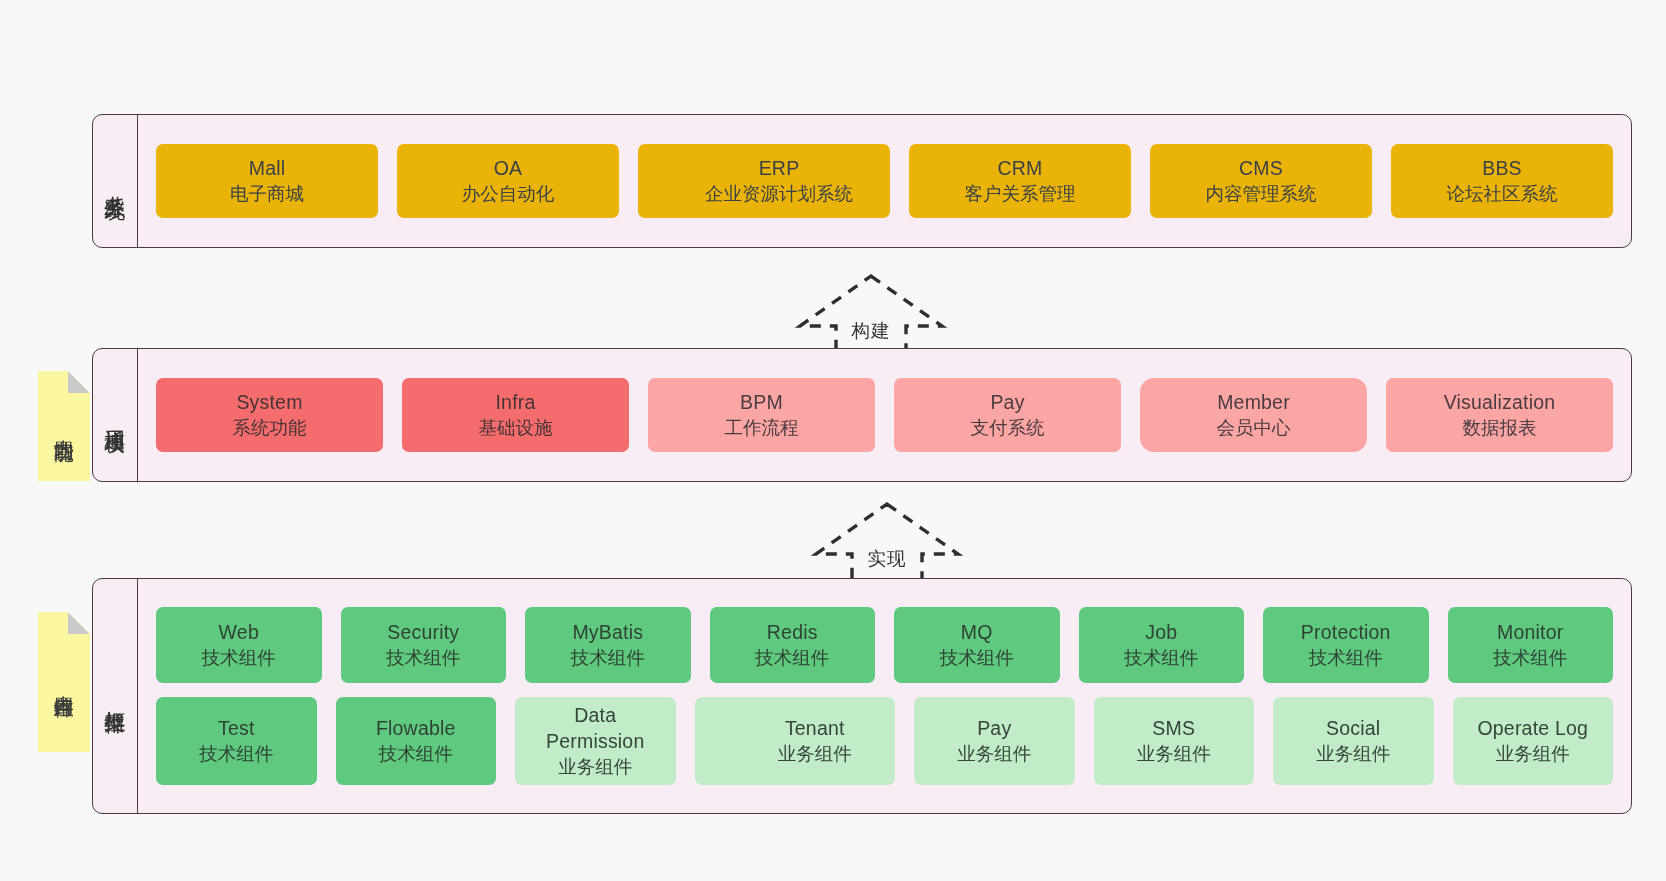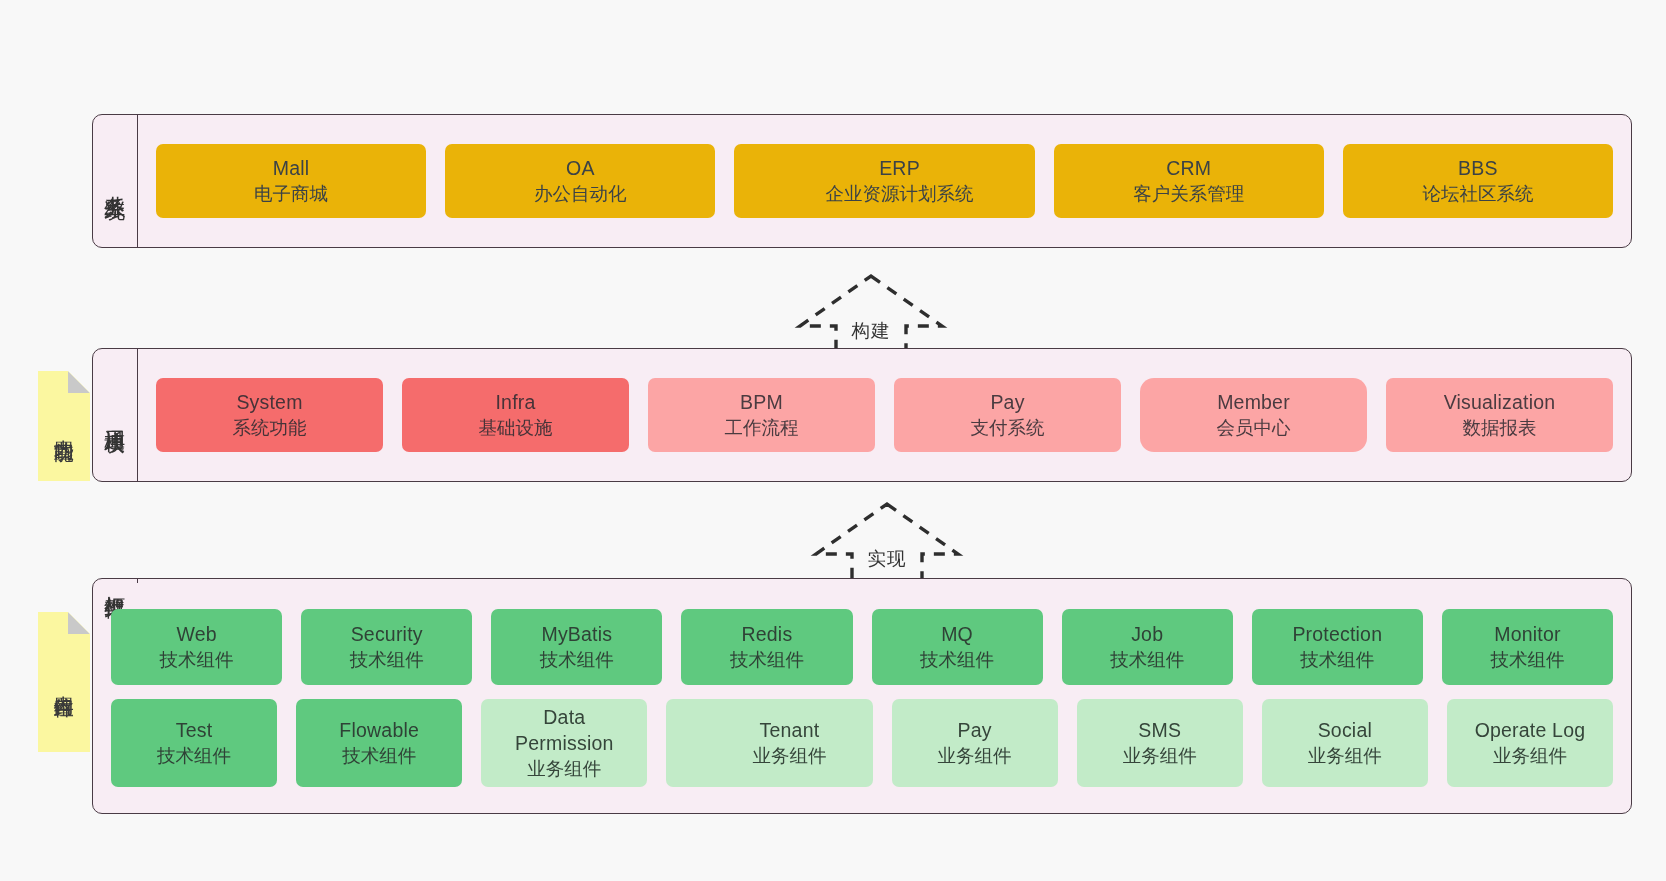--- a/index.html
+++ b/index.html
@@ -167,20 +167,24 @@
         </div>
         <div class="card c-blue" style="min-height:74px;padding-left:34px;">
           <span class="en">ERP</span>
           <span class="zh">企业资源计划系统</span>
         </div>
         <div class="card c-blue" style="min-height:74px;">
           <span class="en">CRM</span>
           <span class="zh">客户关系管理</span>
         </div>
         <div class="card c-blue" style="min-height:74px;">
+          <span class="en">CMS</span>
+          <span class="zh">内容管理系统</span>
+        </div>
+        <div class="card c-blue" style="min-height:74px;">
           <span class="en">BBS</span>
           <span class="zh">论坛社区系统</span>
         </div>
       </div>
     </div>
   </div>
 
   <div class="block-arrow" id="arrow-build" style="left:796px; top:272px; width:150px; height:84px;">
     <svg width="150" height="84" viewBox="0 0 150 84" aria-hidden="true">
       <path d="M 75 4 L 146 54 L 110 54 L 110 80 L 40 80 L 40 54 L 4 54 Z" fill="none" stroke="#2e2e2e" stroke-width="3.4" stroke-dasharray="11 9" stroke-linejoin="miter" stroke-linecap="butt"></path>
@@ -230,21 +234,21 @@
       <path d="M 75 4 L 146 54 L 110 54 L 110 80 L 40 80 L 40 54 L 4 54 Z" fill="none" stroke="#2e2e2e" stroke-width="3.4" stroke-dasharray="11 9" stroke-linejoin="miter" stroke-linecap="butt"></path>
     </svg>
     <div class="arrow-label">实现</div>
   </div>
 
   <div class="sticky" id="sticky-framework" style="left:38px; top:612px; width:52px; height:140px;">
     <span class="fold"></span>
     <span class="sticky-text">内置组件</span>
   </div>
 
-  <div class="layer" id="layer-framework" style="left:92px; top:578px; width:1540px; height:236px;flex-direction:column;">
+  <div class="layer" id="layer-framework" style="left:92px; top:578px; width:1540px; height:236px;">
     <div class="layer-title">框架组件</div>
     <div class="layer-body">
 
       <div class="row">
         <div class="card c-green" style="min-height:76px;">
           <span class="en">Web</span>
           <span class="zh">技术组件</span>
         </div>
         <div class="card c-green" style="min-height:76px;">
           <span class="en">Security</span>

